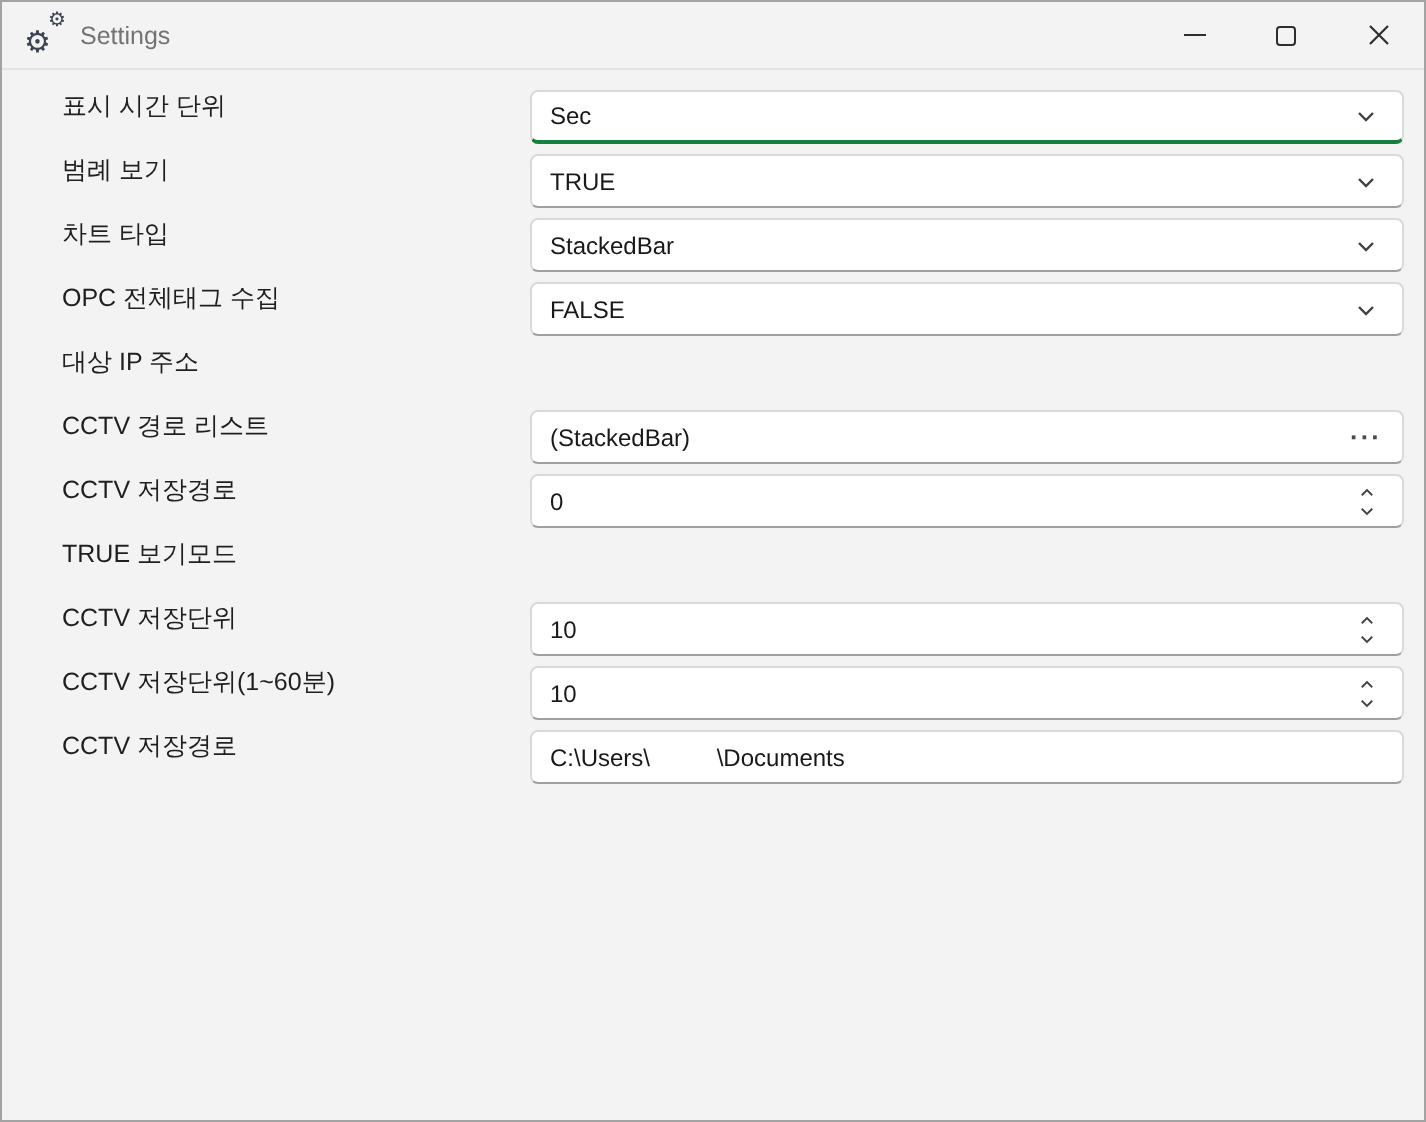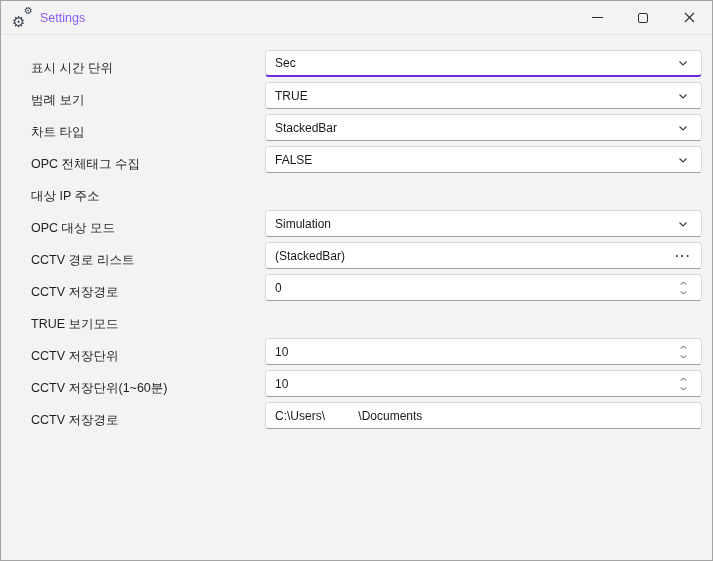--- a/index.html
+++ b/index.html
@@ -31,21 +31,21 @@
     position: absolute; left: 0; bottom: -1px;
     font-size: 15px; line-height: 15px;
   }
   .gears .gear-small {
     position: absolute; right: 0; top: -2px;
     font-size: 10px; line-height: 10px;
   }
   .title-text {
     margin-left: 7px;
     font-size: 12.5px;
-    color: #8b5cf6;
+    color: #737373;
   }
   .winbtns {
     margin-left: auto;
     display: flex;
     height: 100%;
   }
   .winbtn {
     width: 46px;
     height: 100%;
     display: flex;
@@ -54,21 +54,21 @@
     cursor: default;
   }
   .glyph-min { width: 11px; height: 1px; background: #2e2e2e; }
   .glyph-max { width: 10px; height: 10px; border: 1.2px solid #2e2e2e; border-radius: 2px; }
 
   
   .rows { padding-top: 10px; }
   .row {
     height: 32px;
     display: flex;
-    align-items: flex-end;
+    align-items: flex-start;
     padding: 0 10px 0 30px;
   }
   .label {
     flex: 1;
     font-size: 12.5px;
     color: #1f1f1f;
     white-space: nowrap;
   }
   .control {
     width: 437px;
@@ -76,21 +76,21 @@
     background: #ffffff;
     border: 1px solid #d9d9d9;
     border-bottom-color: #9f9f9f;
     border-radius: 4px;
     display: flex;
     align-items: center;
     padding: 0 8px 0 9px;
     position: relative;
   }
   .control.focused {
-    border-bottom: 2px solid #6d28d9;
+    border-bottom: 2px solid #15803d;
   }
   .value {
     flex: 1;
     font-size: 12px;
     color: #191919;
     white-space: pre;
     overflow: hidden;
   }
   .widget {
     flex: 0 0 auto;
@@ -178,31 +178,20 @@
           <svg width="12" height="12" viewBox="0 0 12 12">
             <path d="M2.5 4.5 L6 8 L9.5 4.5" fill="none" stroke="#404040" stroke-width="1.2"></path>
           </svg>
         </span>
       </div>
     </div>
     <div class="row">
       <span class="label">대상 IP 주소</span>
     </div>
     <div class="row">
-      <span class="label">OPC 대상 모드</span>
-      <div class="control">
-        <span class="value">Simulation</span>
-        <span class="widget">
-          <svg width="12" height="12" viewBox="0 0 12 12">
-            <path d="M2.5 4.5 L6 8 L9.5 4.5" fill="none" stroke="#404040" stroke-width="1.2"></path>
-          </svg>
-        </span>
-      </div>
-    </div>
-    <div class="row">
       <span class="label">CCTV 경로 리스트</span>
       <div class="control">
         <span class="value">(StackedBar)</span>
         <span class="widget ellipsis">···</span>
       </div>
     </div>
     <div class="row">
       <span class="label">CCTV 저장경로</span>
       <div class="control">
         <span class="value">0</span>

